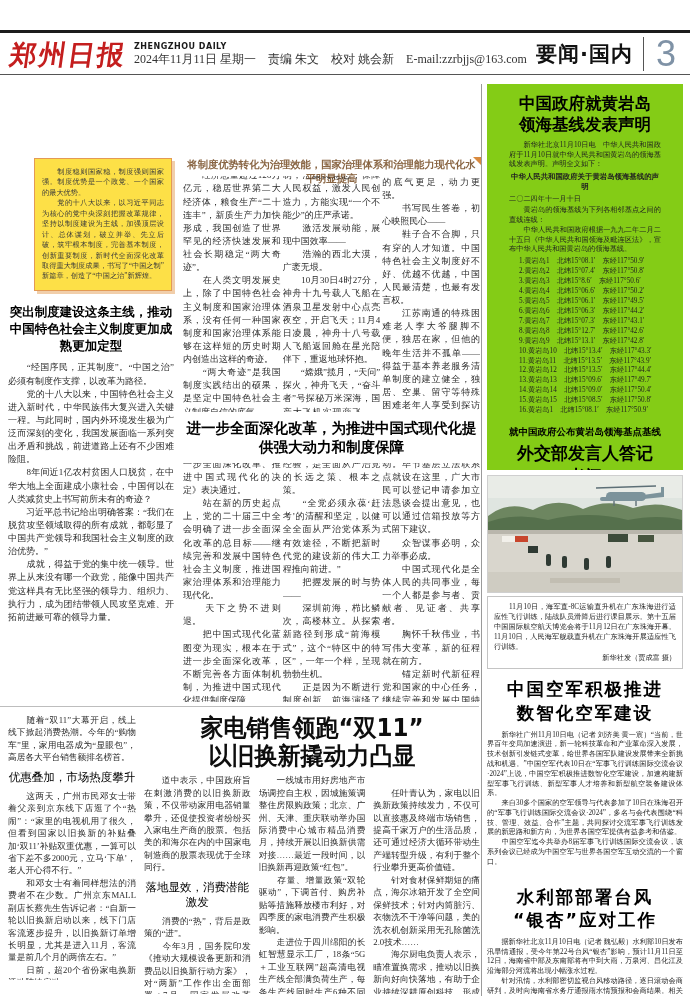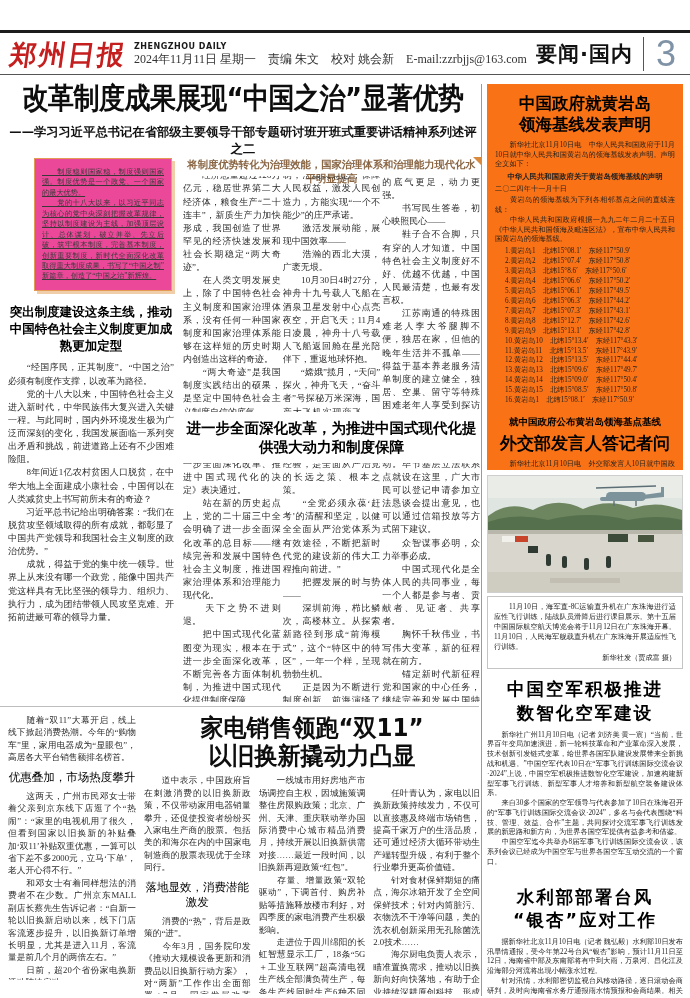--- a/index.html
+++ b/index.html
@@ -18,22 +18,22 @@
   .pageno-box{border-left:1px solid #555;padding:0 4px 0 12px;}
   .page-number{font-family:"Liberation Sans","DejaVu Sans",sans-serif;font-size:36px;font-weight:400;color:#7f92a6;line-height:.95;}
   .mast-rule{position:absolute;left:0;top:74px;width:690px;height:1px;background:#555;}
   
   .lead-head{position:absolute;left:8px;top:82px;width:470px;text-align:center;font-family:"DejaVu Sans",sans-serif;}
   .lead-headline{font-size:26px;font-weight:900;letter-spacing:-.5px;color:#0d0d0d;line-height:1.15;transform:scaleY(1.12);transform-origin:top;}
   .lead-deck{margin-top:12px;font-size:12.3px;font-weight:700;color:#111;}
   
   .main-article{position:absolute;left:8px;top:158px;width:472px;height:544px;display:flex;gap:9px;}
   .mcol1{width:166px;flex:none;display:flex;flex-direction:column;}
-  .feature-box{position:relative;width:122px;margin:0 2px 9px auto;background:#ec4899;border:1.5px solid #e39a55;box-shadow:3px 3px 0 rgba(230,165,100,.55);
-     padding:8px 7px;font-size:7.2px;line-height:1.45;text-align:justify;white-space:pre-line;color:#3a3a3a;text-decoration:underline;}
+  .feature-box{position:relative;width:122px;margin:0 2px 9px auto;background:#fde047;border:1.5px solid #e39a55;box-shadow:3px 3px 0 rgba(230,165,100,.55);
+     padding:8px 7px;font-size:7.2px;line-height:1.45;text-align:justify;white-space:pre-line;color:#3a3a3a;}
   .box-fold{position:absolute;top:-1.5px;right:-1.5px;width:0;height:0;border-top:9px solid #d98a3f;border-left:9px solid transparent;}
   .sec-head1{font-family:"DejaVu Sans",sans-serif;font-weight:700;font-size:12.5px;line-height:1.35;text-align:center;margin:4px 0 7px;color:#000;}
   .body-text{font-size:9px;line-height:1.46;text-align:justify;white-space:pre-line;overflow:hidden;color:#2b2b2b;}
   .mcol1 .body-text{flex:1;}
   .mrest{flex:1;display:flex;flex-direction:column;}
   .intro-line{font-family:"DejaVu Sans",sans-serif;font-weight:700;font-size:10.3px;color:#8a6644;text-align:center;height:18px;flex:none;}
   .three-cols{display:flex;gap:2px;overflow:hidden;align-items:center;}
   .three-cols>div{flex:1;}
   .upper-cols{height:236px;flex:none;}
   .sec-head2{font-family:"DejaVu Sans",sans-serif;font-weight:700;font-size:14.5px;text-align:center;margin:7px 0 6px;color:#000;flex:none;}
@@ -44,21 +44,21 @@
   .bcol1{width:128px;flex:none;}
   .b-sub{font-family:"DejaVu Sans",sans-serif;font-weight:400;font-size:11.5px;text-align:center;margin:6px 0 5px;color:#000;}
   .bcol1 .body-text,.bcols .body-text{font-size:8.7px;line-height:1.43;}
   .bright{flex:1;display:flex;flex-direction:column;}
   .b-headline{font-family:"DejaVu Sans",sans-serif;font-weight:900;font-size:23px;line-height:1.18;text-align:center;white-space:pre-line;color:#0d0d0d;flex:none;margin-bottom:6px;transform:scaleY(1.05);transform-origin:top;}
   .bcols{display:flex;gap:8px;flex:1;overflow:hidden;}
   .bcols>div{flex:1;display:flex;flex-direction:column;}
   
   .v-rule{position:absolute;left:481px;top:84px;width:1px;height:912px;background:#9a9a9a;}
   .sidebar{position:absolute;left:487px;top:84px;width:196px;height:912px;overflow:hidden;}
-  .blue-box{background:#f97316;padding:9px 8px 6px;height:371px;overflow:hidden;box-sizing:content-box;}
+  .blue-box{background:#84cc16;padding:9px 22px 6px;height:371px;overflow:hidden;box-sizing:content-box;}
   .sb-headline{font-family:"DejaVu Sans",sans-serif;font-weight:900;font-size:16.5px;line-height:1.3;text-align:center;white-space:pre-line;color:#000;margin-bottom:5px;}
   .sb-body{font-size:7.2px;line-height:1.36;text-align:justify;white-space:pre-line;color:#1f1f1f;}
   .sb-center{font-size:7.4px;font-weight:700;text-align:center;margin:2px 0;}
   .sb-center-date{font-size:7.2px;text-align:left;margin-bottom:2px;}
   .coords{margin-top:2px;padding-left:10px;}
   .coord-row{font-size:7.2px;line-height:1.38;color:#1f1f1f;}
   .kicker{font-family:"DejaVu Sans",sans-serif;font-weight:700;font-size:9.5px;text-align:center;margin:10px 0 3px;color:#000;}
   .qa-headline{font-family:"DejaVu Sans",sans-serif;font-weight:900;font-size:17px;text-align:center;color:#000;margin-bottom:5px;}
   .photo-wrap{margin-top:5px;border:1px solid #cfcfcf;line-height:0;}
   .caption-box{border:1px solid #c4c4c4;margin-top:3px;padding:5px 6px;}
@@ -86,24 +86,20 @@
     </div>
     <div class="mast-right">
       <span class="section-title">要闻·国内</span>
       <span class="pageno-box">
         <span class="page-number">3</span>
       </span>
     </div>
   </div>
   <div class="mast-rule"></div>
 
-  <div class="lead-head">
-    <div class="lead-headline">改革制度成果展现“中国之治”显著优势</div>
-    <div class="lead-deck">——学习习近平总书记在省部级主要领导干部专题研讨班开班式重要讲话精神系列述评之二</div>
-  </div>
 
   <div class="main-article">
     <div class="mcol1">
       <div class="feature-box">　　制度稳则国家稳，制度强则国家强。制度优势是一个政党、一个国家的最大优势。
 　　党的十八大以来，以习近平同志为核心的党中央深刻把握改革规律，坚持以制度建设为主线，加强顶层设计、总体谋划，破立并举、先立后破，筑牢根本制度，完善基本制度，创新重要制度，新时代全面深化改革取得重大制度成果，书写了“中国之制”新篇章，创造了“中国之治”新辉煌。</div>
       <span class="box-fold"></span>
       <div class="sec-head1">突出制度建设这条主线，推动中国特色社会主义制度更加成熟更加定型</div>
       <div class="body-text">　　“经国序民，正其制度”。“中国之治”必须有制度作支撑，以改革为路径。
 　　党的十八大以来，中国特色社会主义进入新时代，中华民族伟大复兴进入关键一程。与此同时，国内外环境发生极为广泛而深刻的变化，我国发展面临一系列突出矛盾和挑战，前进道路上还有不少困难险阻。
 　　8年间近1亿农村贫困人口脱贫，在中华大地上全面建成小康社会，中国何以在人类减贫史上书写前所未有的奇迹？

